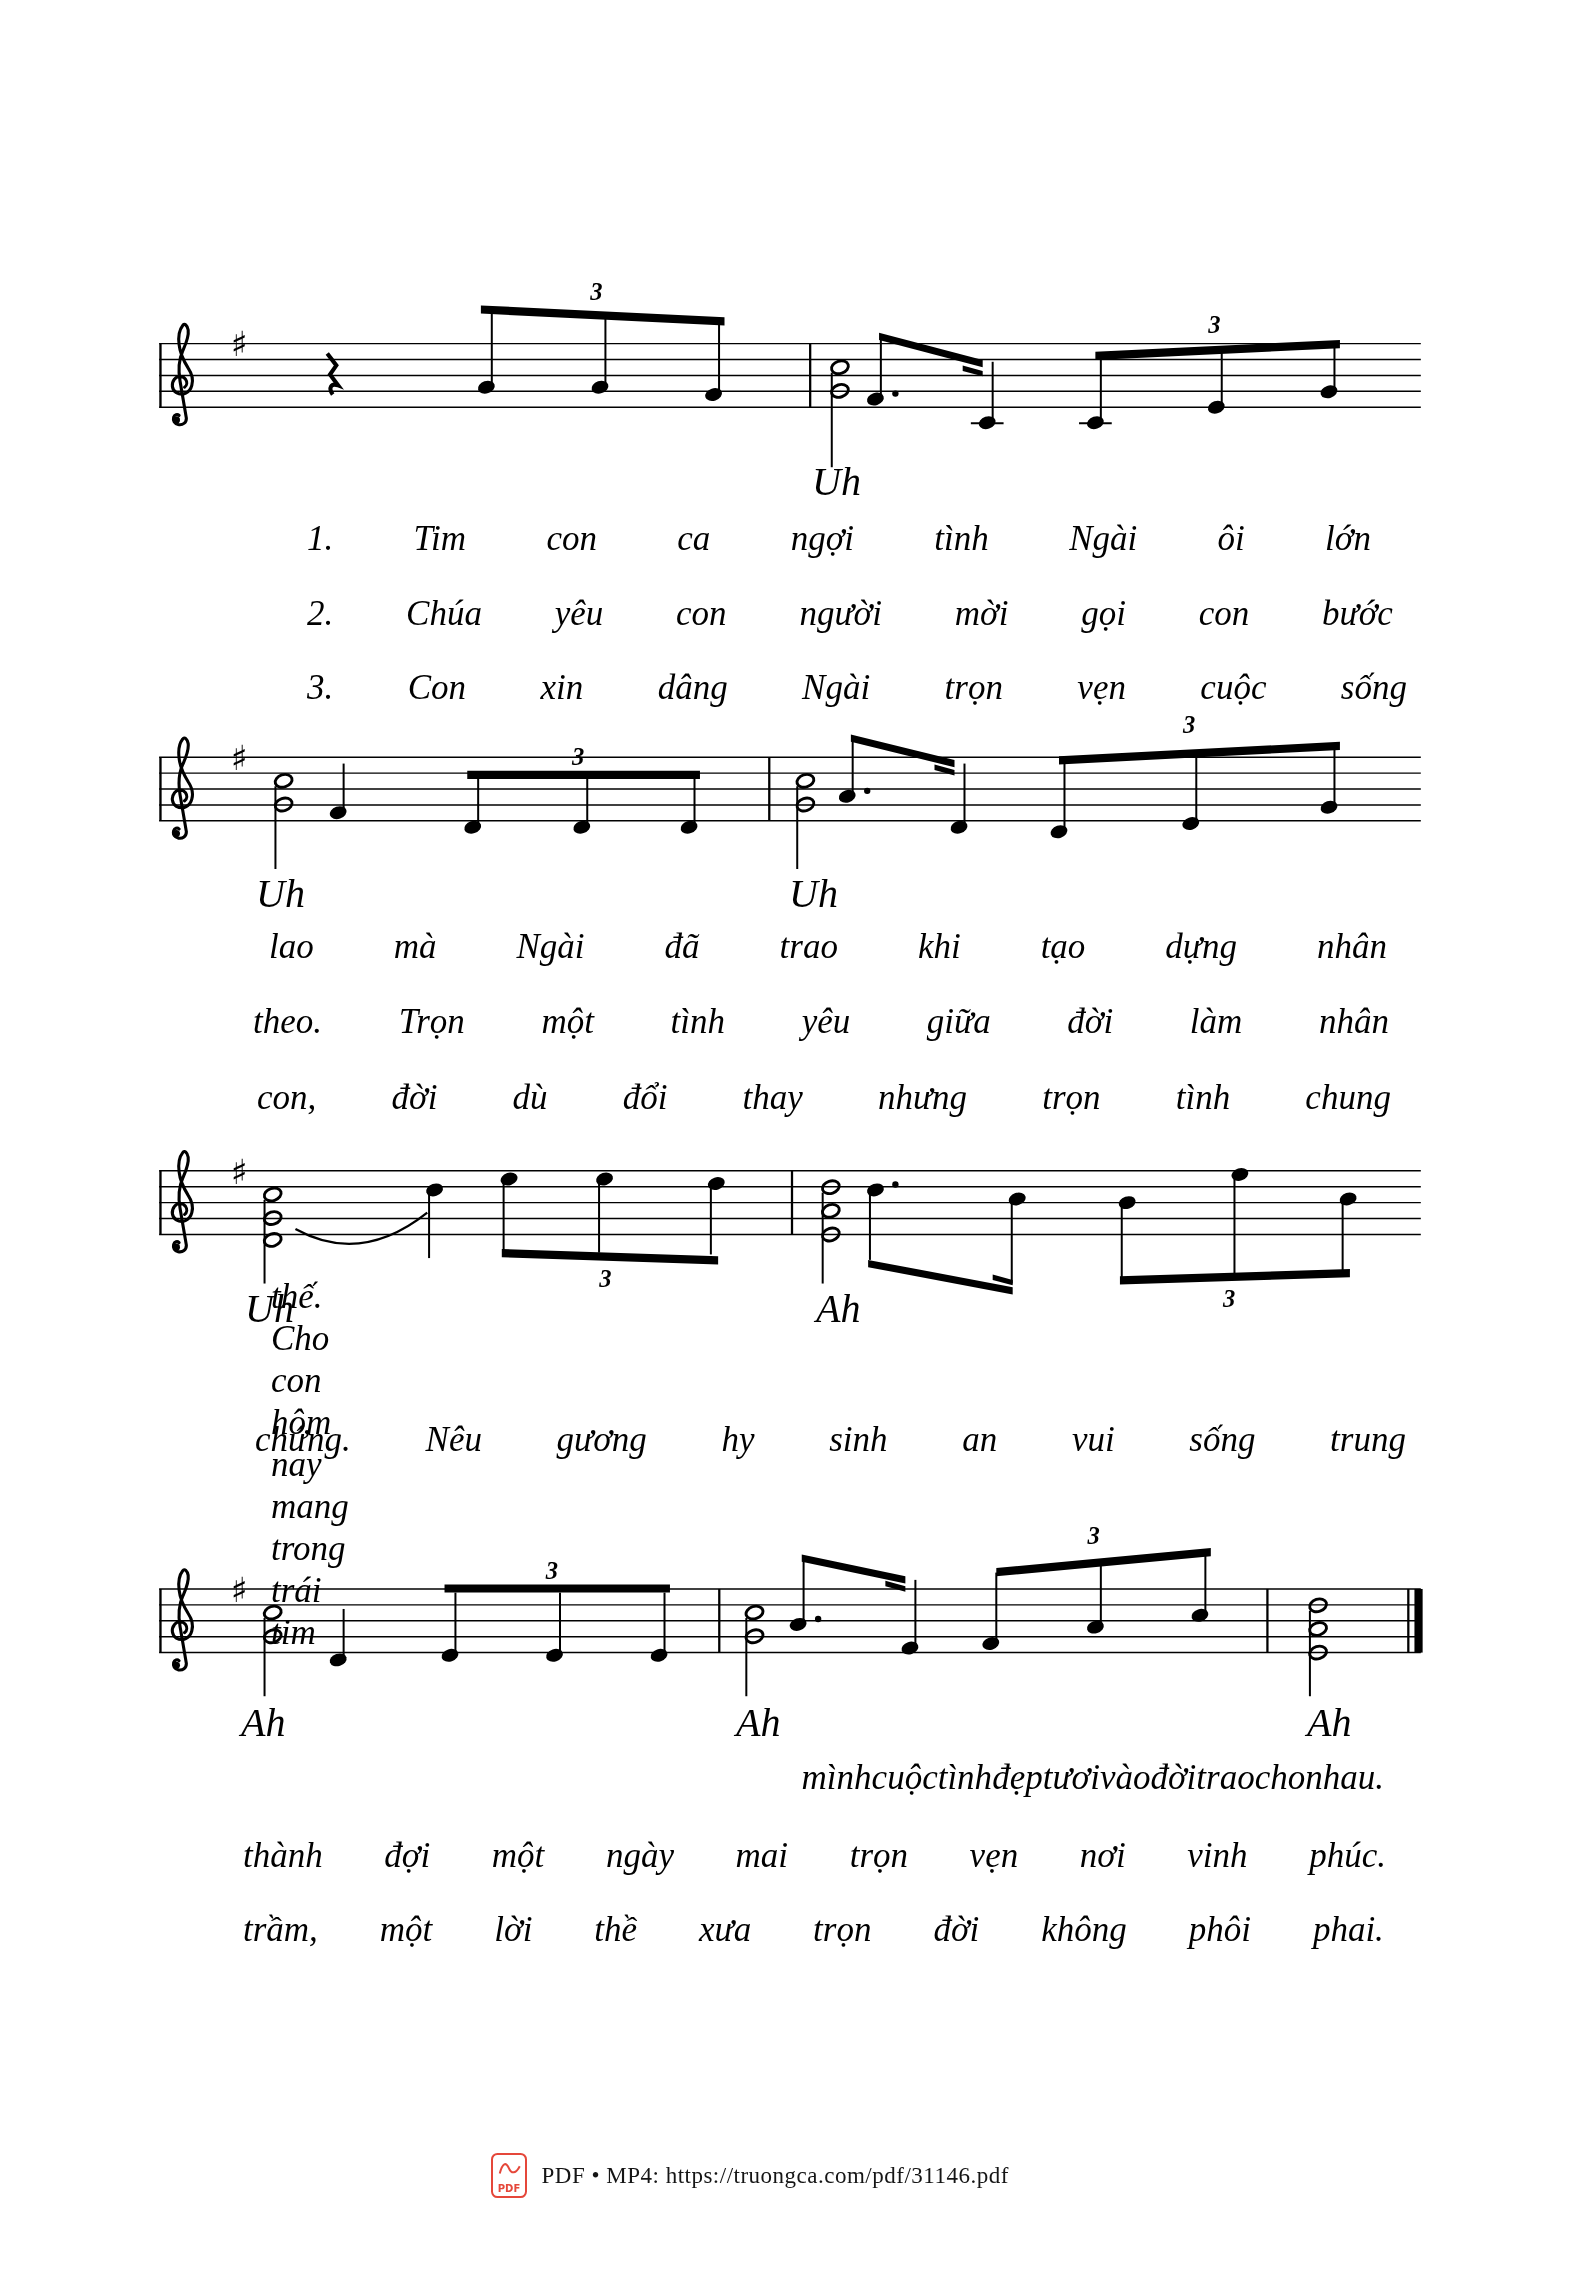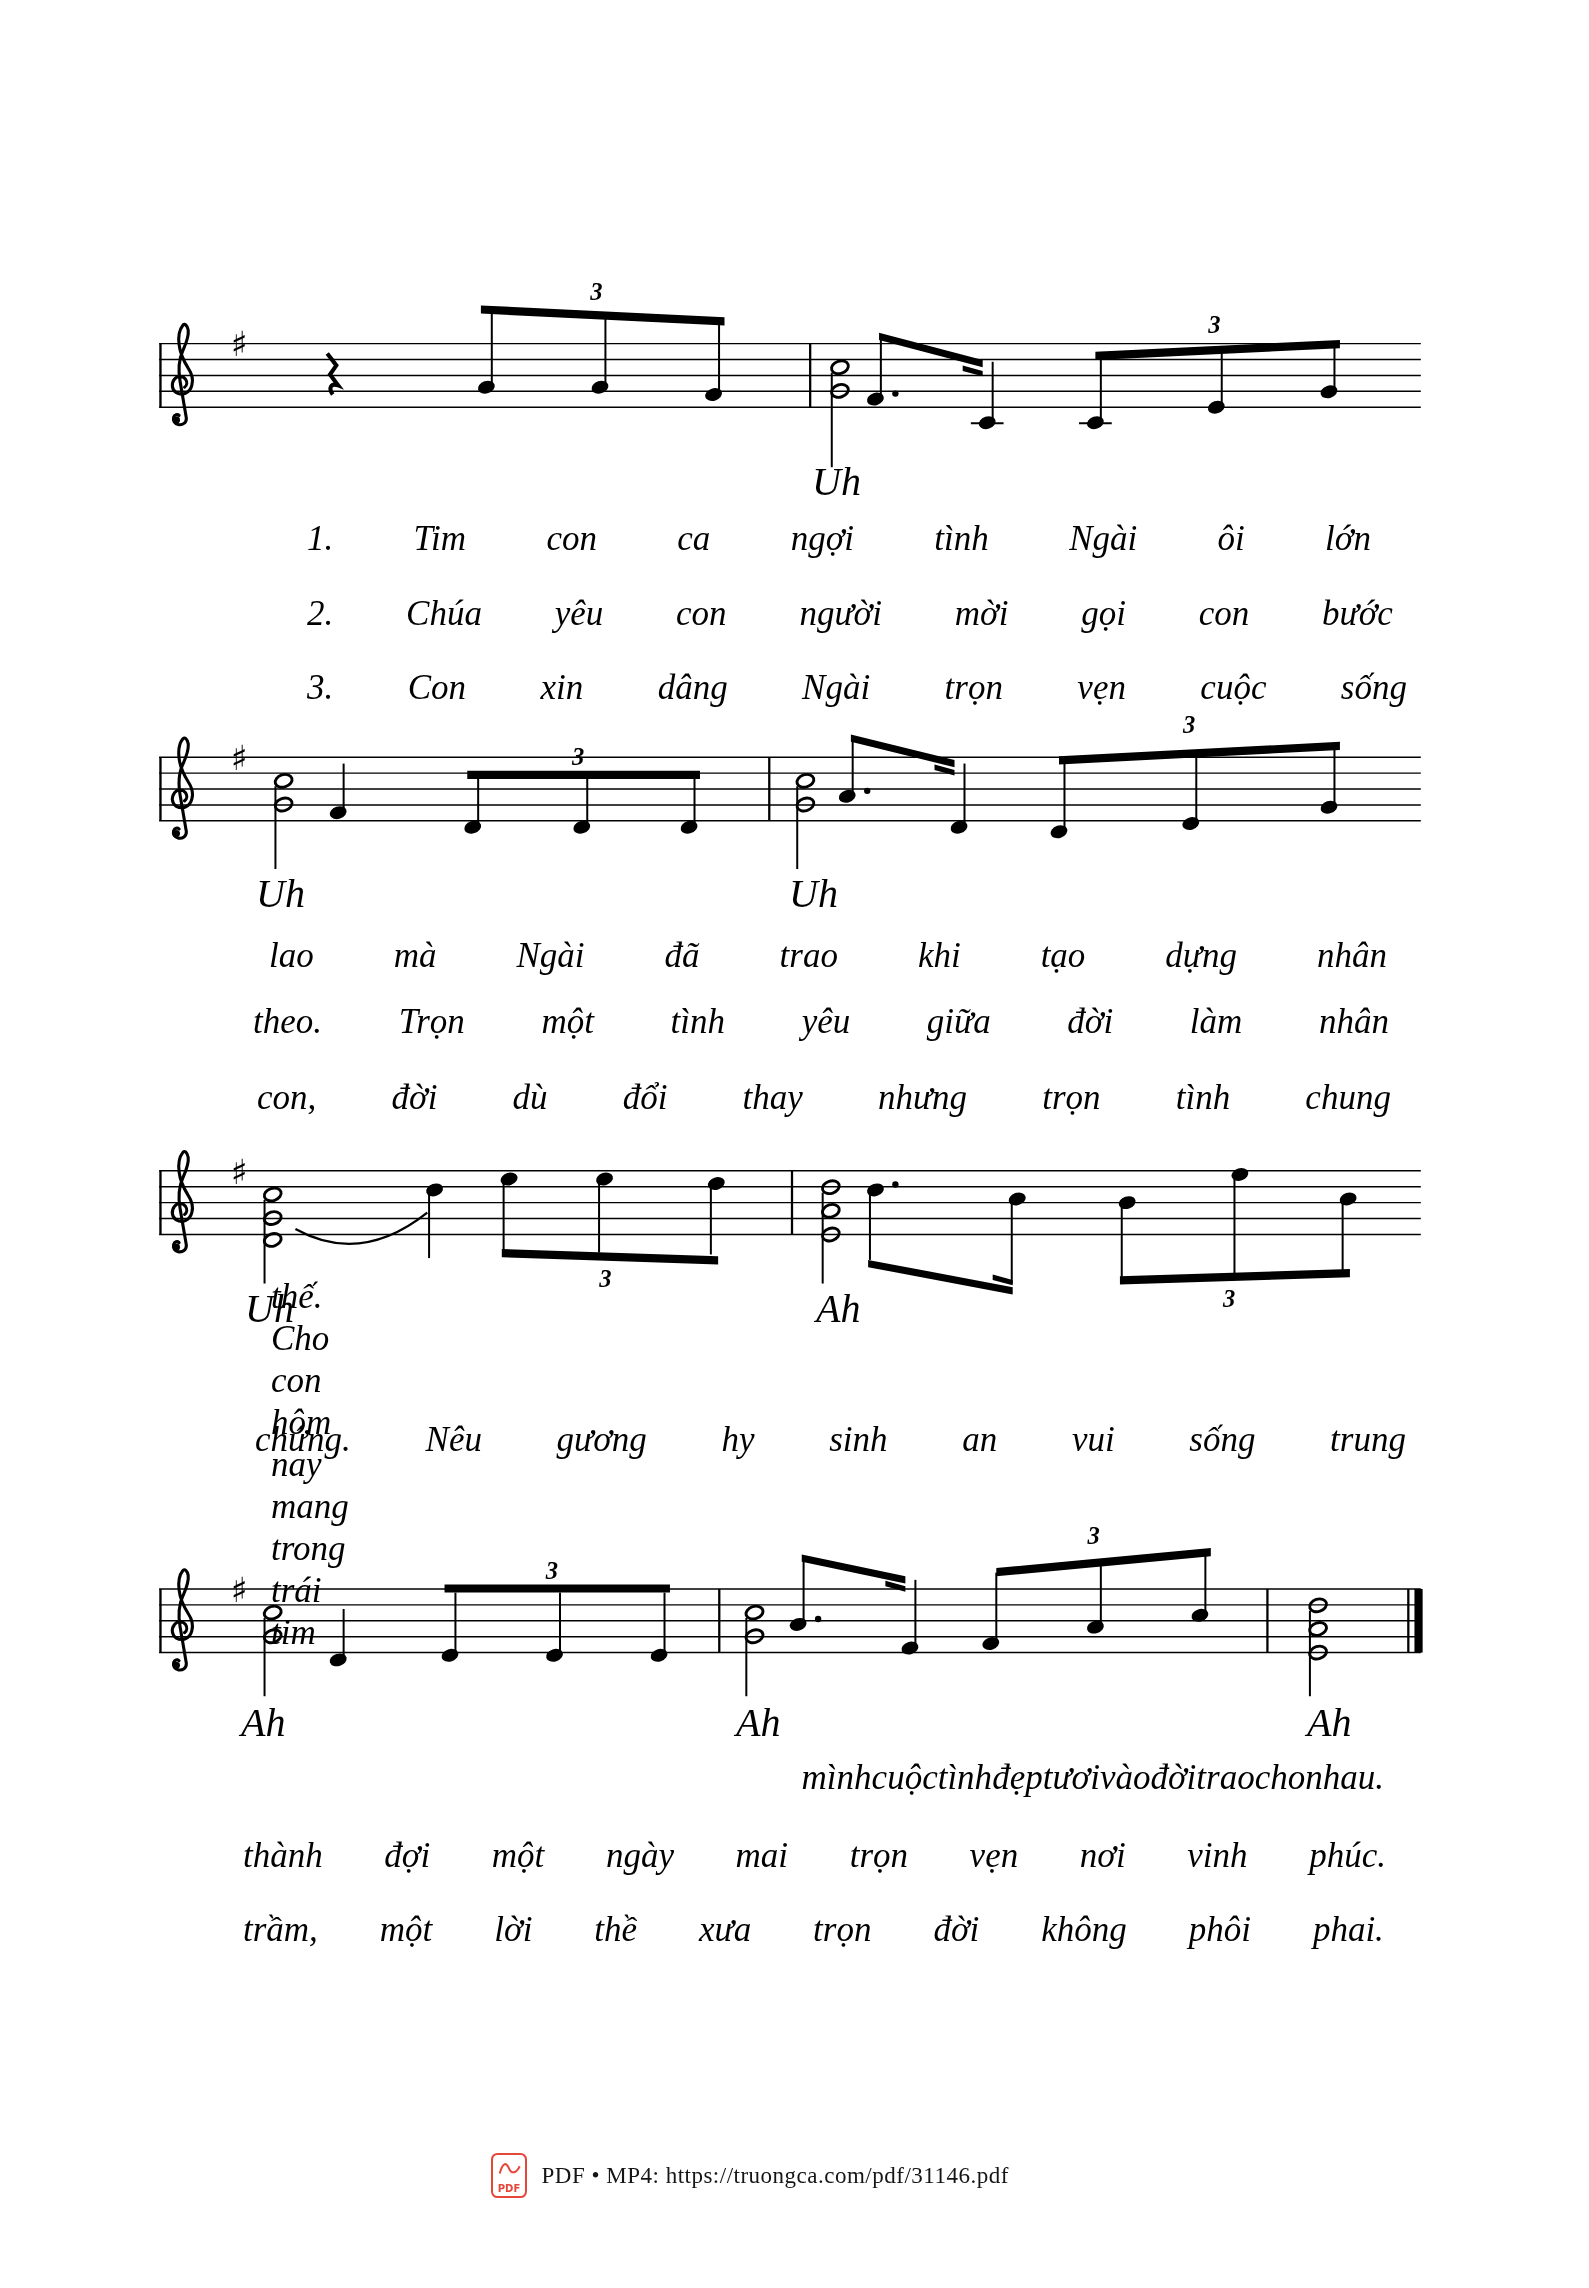--- a/index.html
+++ b/index.html
@@ -241,21 +241,21 @@
       <span class="lyric-word">3.</span>
       <span class="lyric-word">Con</span>
       <span class="lyric-word">xin</span>
       <span class="lyric-word">dâng</span>
       <span class="lyric-word">Ngài</span>
       <span class="lyric-word">trọn</span>
       <span class="lyric-word">vẹn</span>
       <span class="lyric-word">cuộc</span>
       <span class="lyric-word">sống</span>
     </div>
-    <div class="lyrics-row" style="left: 269px; top: 926px; width: 1118px; margin-top: 9px;">
+    <div class="lyrics-row" style="left: 269px; top: 926px; width: 1118px;">
       <span class="lyric-word">lao</span>
       <span class="lyric-word">mà</span>
       <span class="lyric-word">Ngài</span>
       <span class="lyric-word">đã</span>
       <span class="lyric-word">trao</span>
       <span class="lyric-word">khi</span>
       <span class="lyric-word">tạo</span>
       <span class="lyric-word">dựng</span>
       <span class="lyric-word">nhân</span>
     </div>

